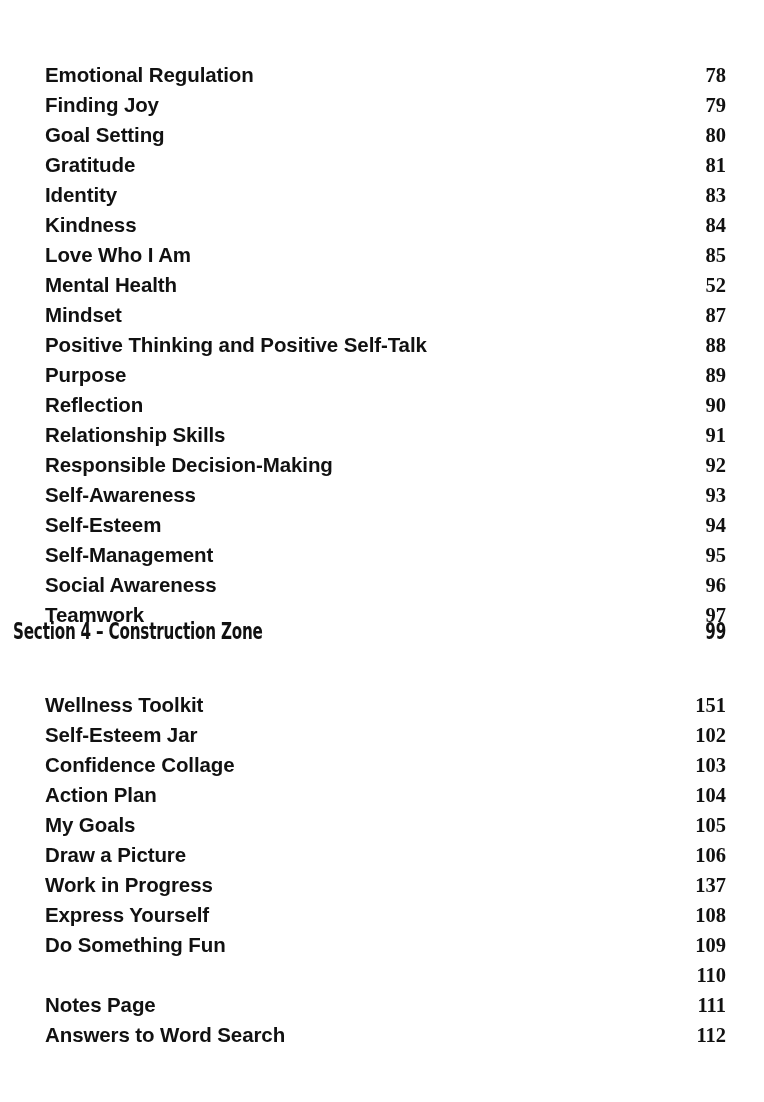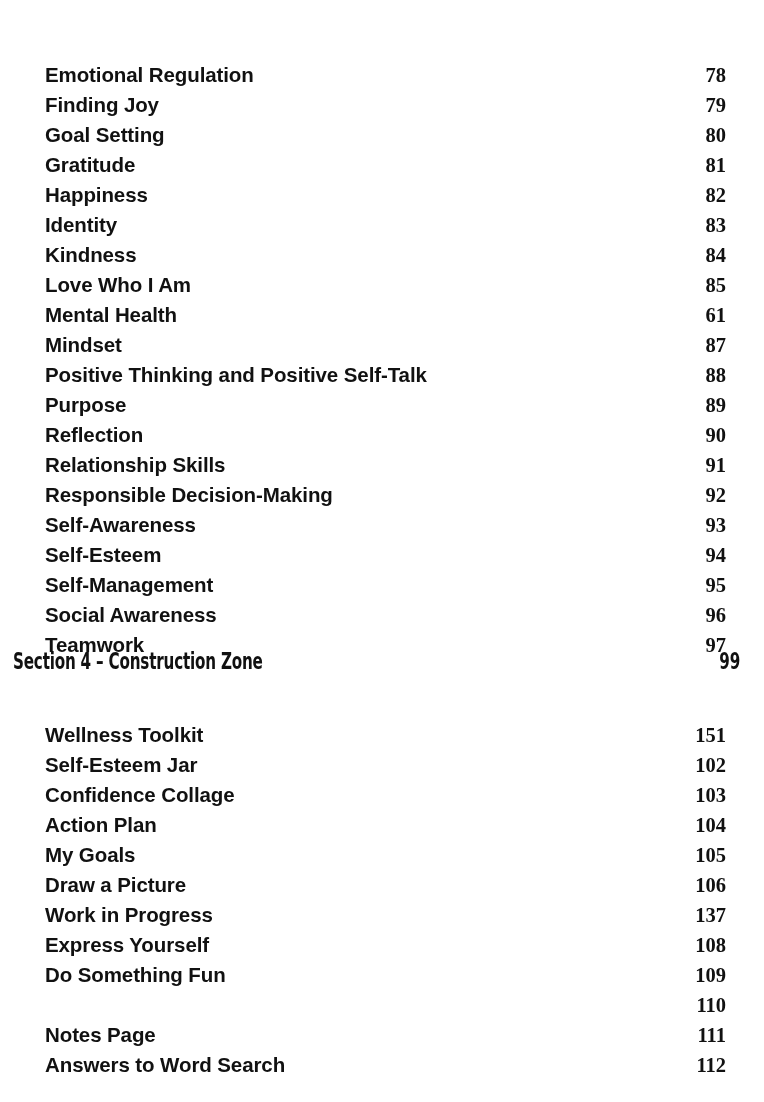--- a/index.html
+++ b/index.html
@@ -59,21 +59,21 @@
     margin-top: 44px;
   }
 
   
   .section-head {
     display: flex;
     align-items: baseline;
     height: 30px;
     line-height: 30px;
     padding-left: 13px;
-    padding-right: 24px;
+    padding-right: 38px;
     box-sizing: border-box;
   }
   .section-head .title,
   .section-head .page {
     font-family: "DejaVu Sans", sans-serif;
     font-weight: bold;
     font-size: 23px;
     letter-spacing: -0.3px;
     transform: scaleX(0.66);
     transform-origin: left center;
@@ -118,43 +118,38 @@
         <span class="title">Goal Setting</span>
         <span class="leader"></span>
         <span class="page">80</span>
       </div>
       <div class="entry">
         <span class="title">Gratitude</span>
         <span class="leader"></span>
         <span class="page">81</span>
       </div>
       <div class="entry">
-        <span class="title">Happiness</span>
-        <span class="leader"></span>
-        <span class="page">82</span>
-      </div>
-      <div class="entry">
         <span class="title">Identity</span>
         <span class="leader"></span>
         <span class="page">83</span>
       </div>
       <div class="entry">
         <span class="title">Kindness</span>
         <span class="leader"></span>
         <span class="page">84</span>
       </div>
       <div class="entry">
         <span class="title">Love Who I Am</span>
         <span class="leader"></span>
         <span class="page">85</span>
       </div>
       <div class="entry">
         <span class="title">Mental Health</span>
         <span class="leader"></span>
-        <span class="page">61</span>
+        <span class="page">52</span>
       </div>
       <div class="entry">
         <span class="title">Mindset</span>
         <span class="leader"></span>
         <span class="page">87</span>
       </div>
       <div class="entry">
         <span class="title">Positive Thinking and Positive Self-Talk</span>
         <span class="leader"></span>
         <span class="page">88</span>

